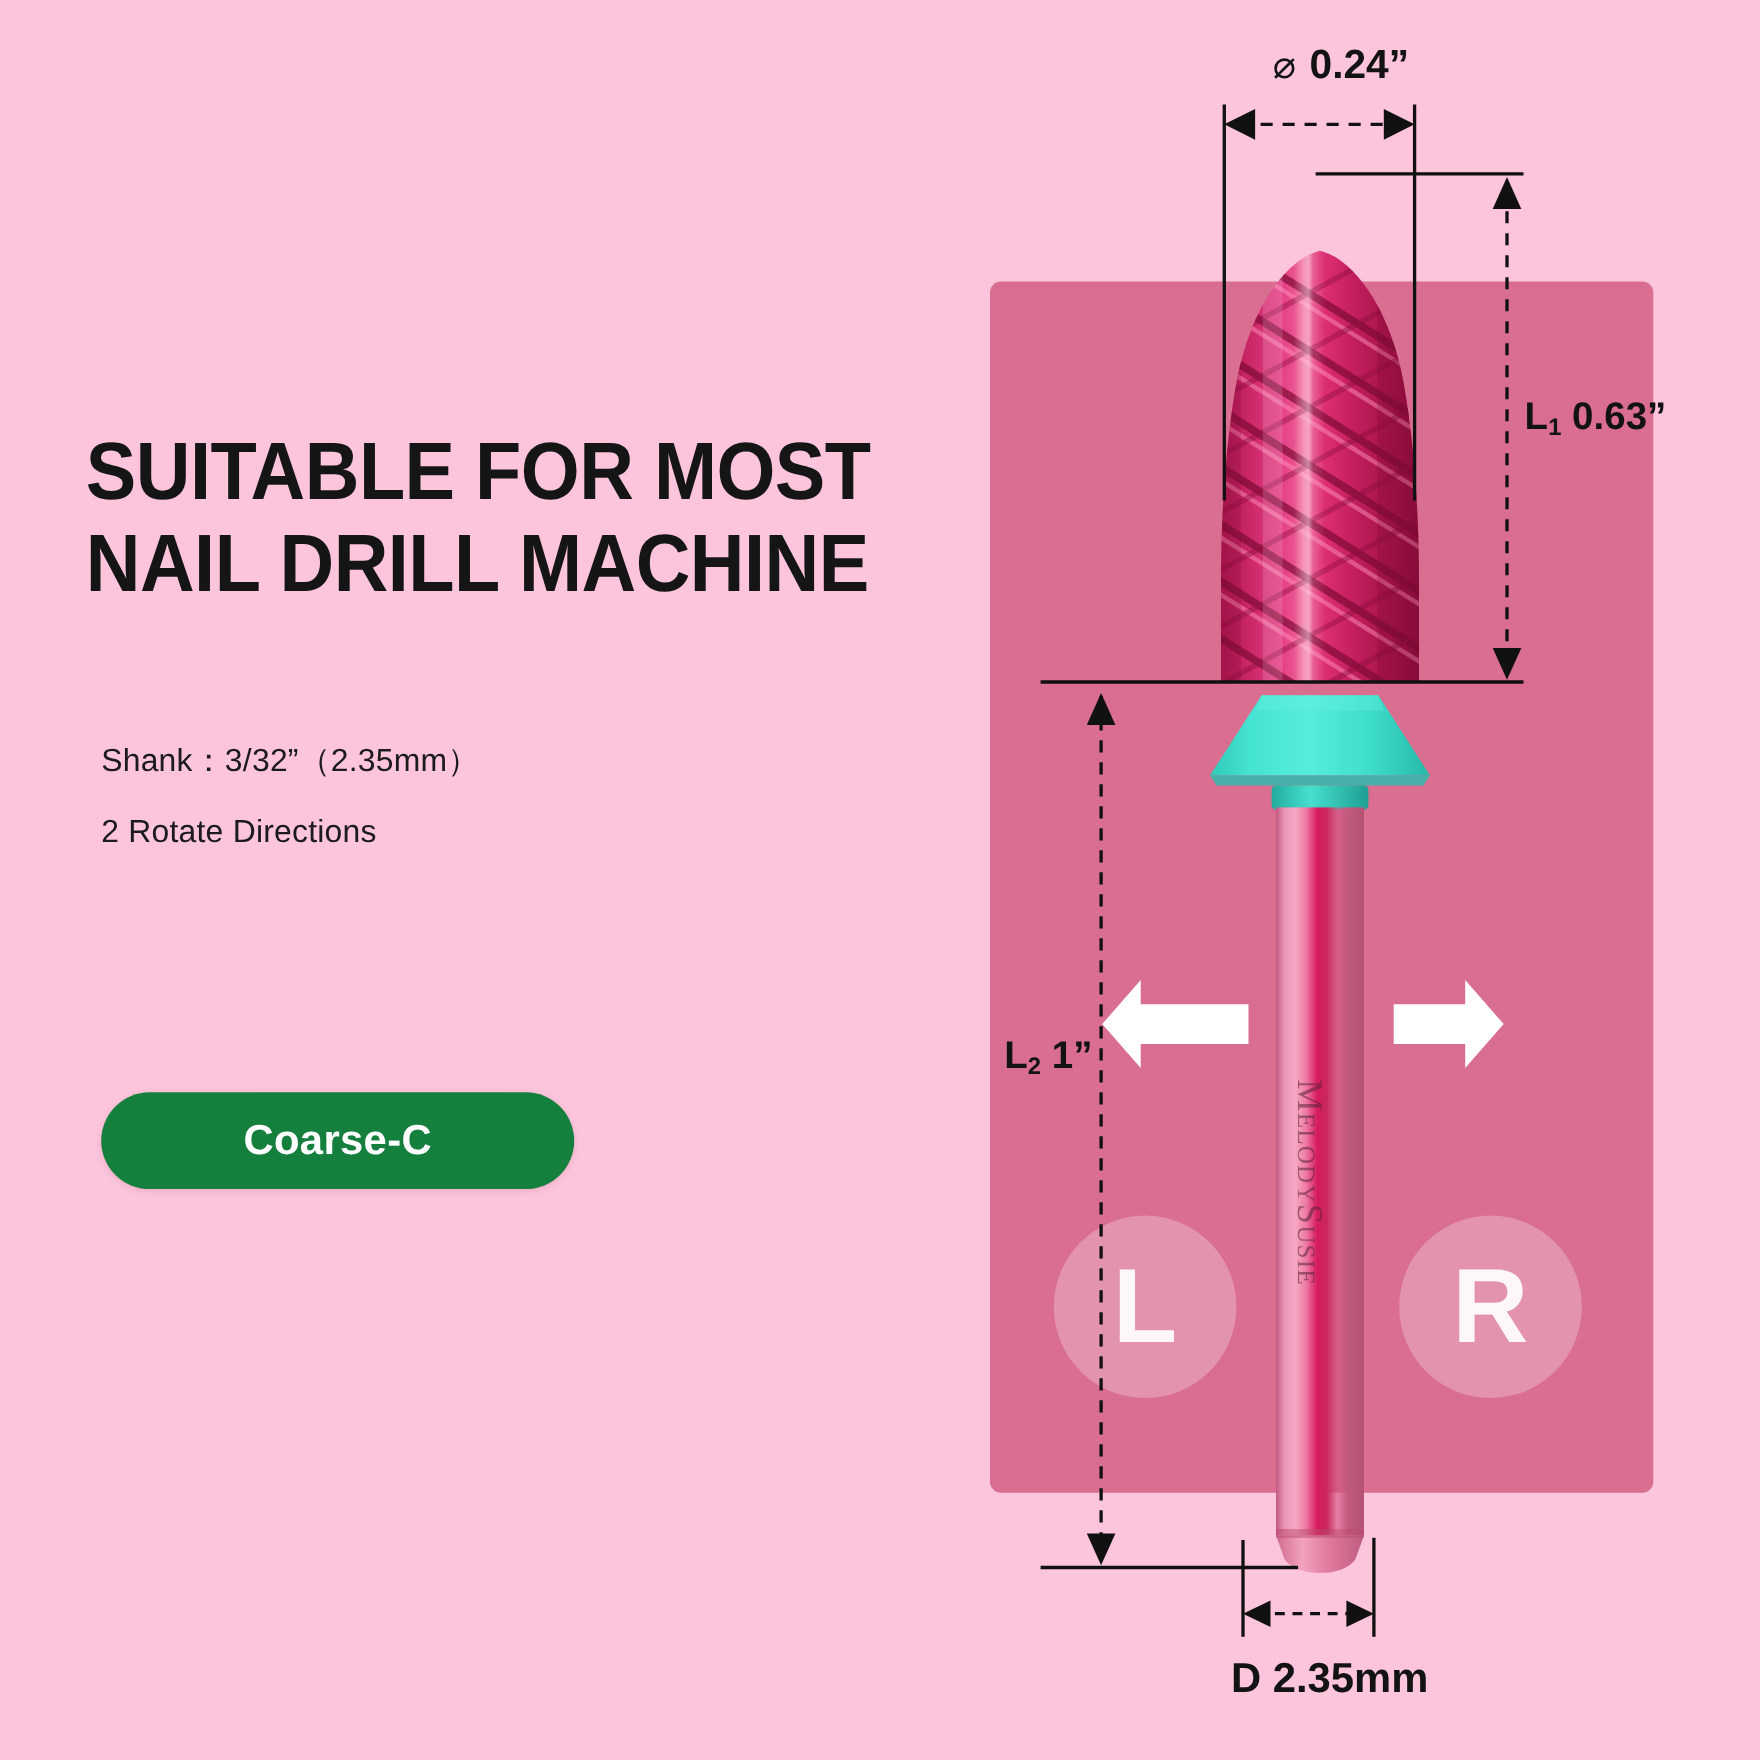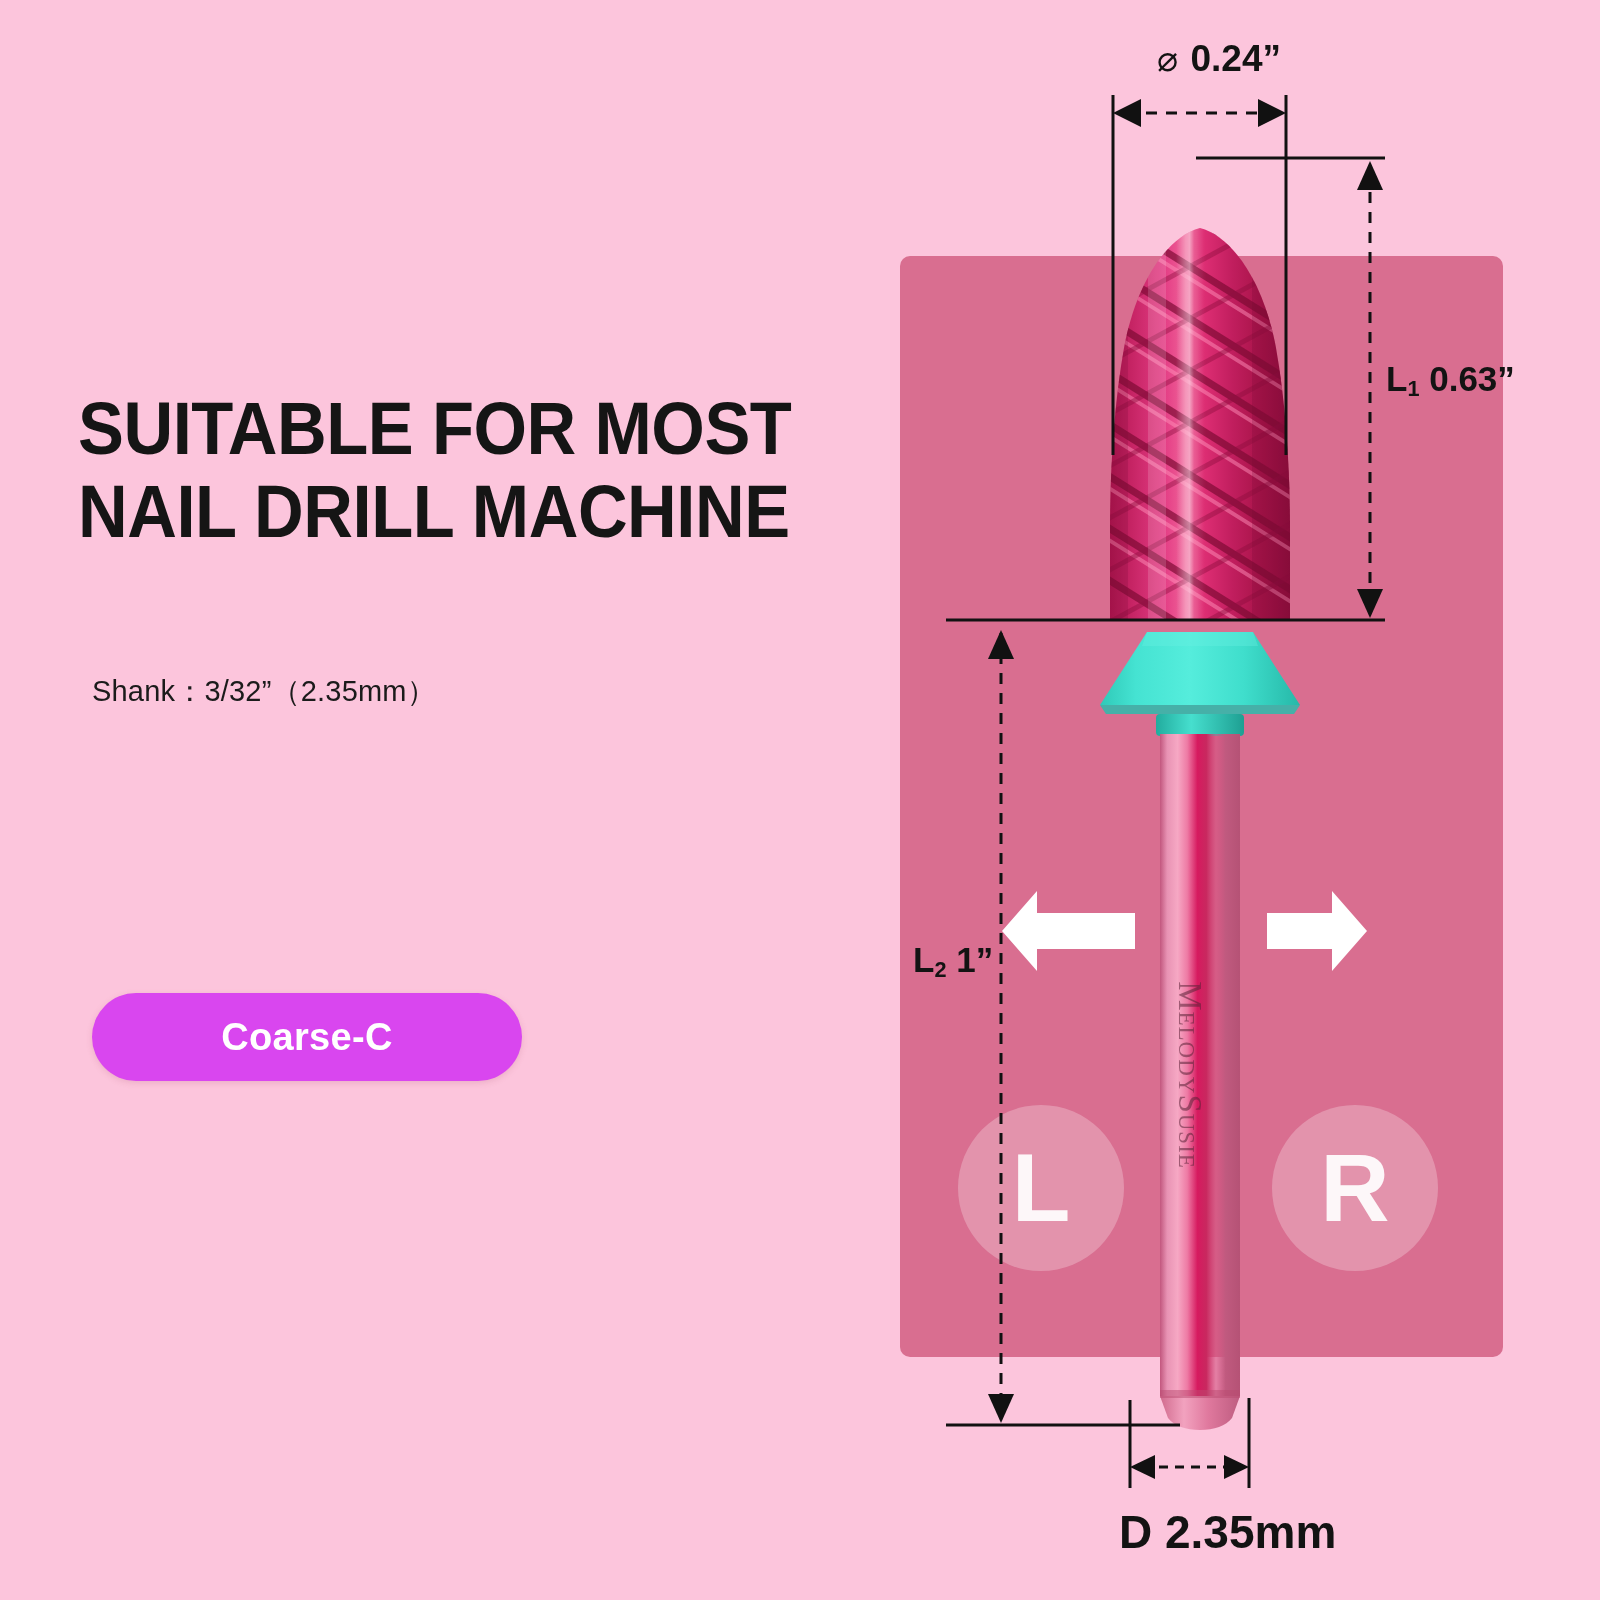--- a/index.html
+++ b/index.html
@@ -50,21 +50,21 @@
   .spec-shank { top: 672px; }
   .spec-rotate { top: 740px; }
 
   .grit-badge {
     position: absolute;
     left: 92px;
     top: 993px;
     width: 430px;
     height: 88px;
     border-radius: 44px;
-    background: #d946ef;
+    background: #15803d;
     color: #FFFFFF;
     font-size: 38px;
     font-weight: 700;
     display: flex;
     align-items: center;
     justify-content: center;
     letter-spacing: 0.3px;
     box-shadow: 0 2px 6px rgba(160,70,100,0.18);
   }
 
@@ -97,21 +97,21 @@
 
   .dim-label {
     position: absolute;
     color: #131313;
     font-weight: 700;
     white-space: nowrap;
   }
   .lbl-dia  { left: 1133px; top: 38px;  font-size: 37px; margin-left: 24px; }
   .lbl-l1   { left: 1386px; top: 359px; font-size: 35px; text-align: right; }
   .lbl-l2   { left: 913px;  top: 940px; font-size: 35px; }
-  .lbl-d    { left: 1119px; top: 1505px; font-size: 46px; }
+  .lbl-d    { left: 1119px; top: 1505px; font-size: 38px; }
   .dim-label sub {
     font-size: 0.62em;
     font-weight: 700;
     vertical-align: baseline;
     position: relative;
     top: 0.22em;
   }
   .dia-sym {
     font-size: 0.95em;
     font-weight: 400;
@@ -159,20 +159,21 @@
 <body>
 
 <div id="stage">
 
   <div class="headline">
     <span class="ln">SUITABLE FOR MOST</span>
     <span class="ln">NAIL DRILL MACHINE</span>
   </div>
 
   <div class="spec-line spec-shank">Shank：3/32”（2.35mm）</div>
+  <div class="spec-line spec-rotate">2 Rotate Directions</div>
 
   <div class="grit-badge">
     <span>Coarse-C</span>
   </div>
 
   <div class="product-card"></div>
 
   <div class="bit-wrap">
     <svg width="1600" height="1600" viewBox="0 0 1600 1600" xmlns="http://www.w3.org/2000/svg">
       <defs>

